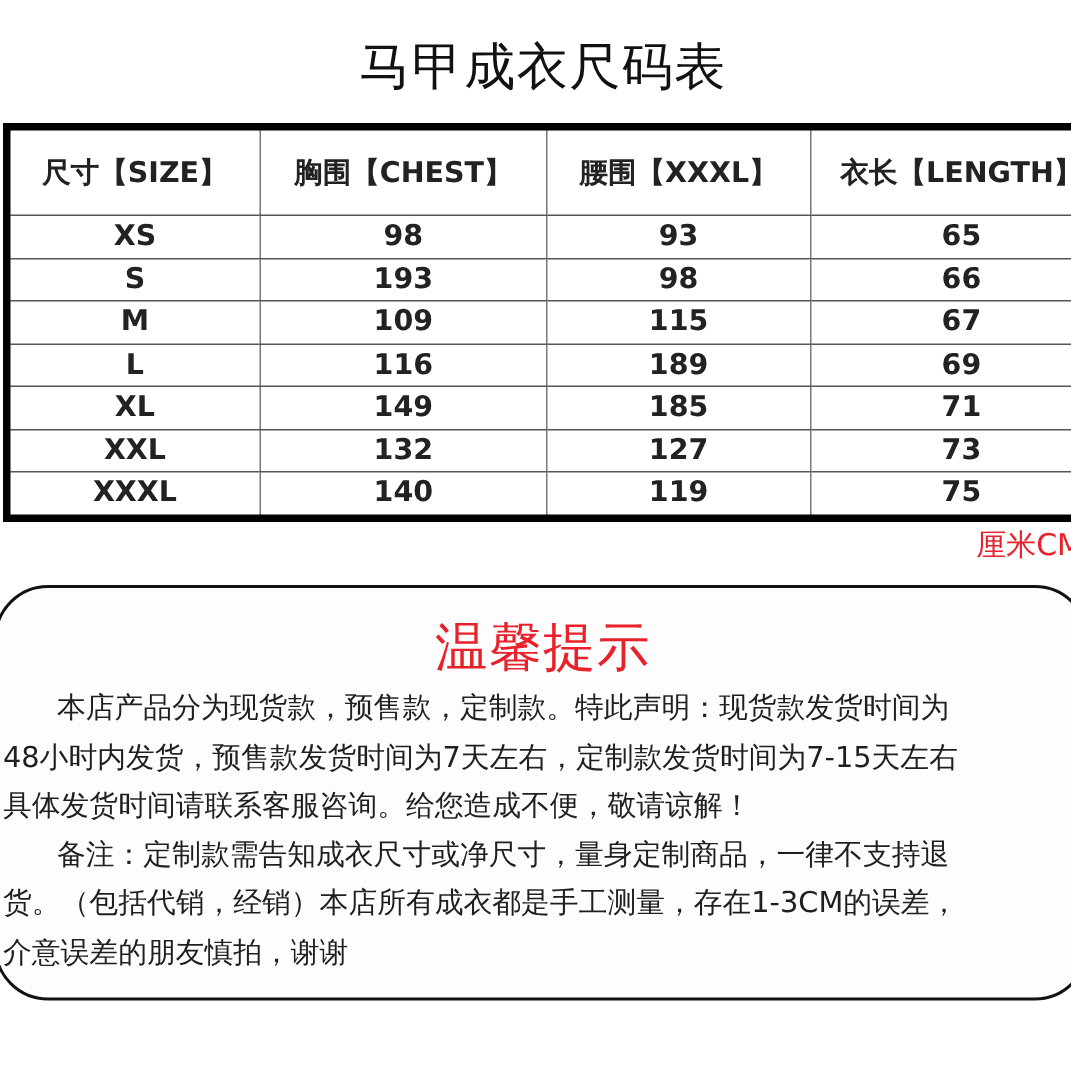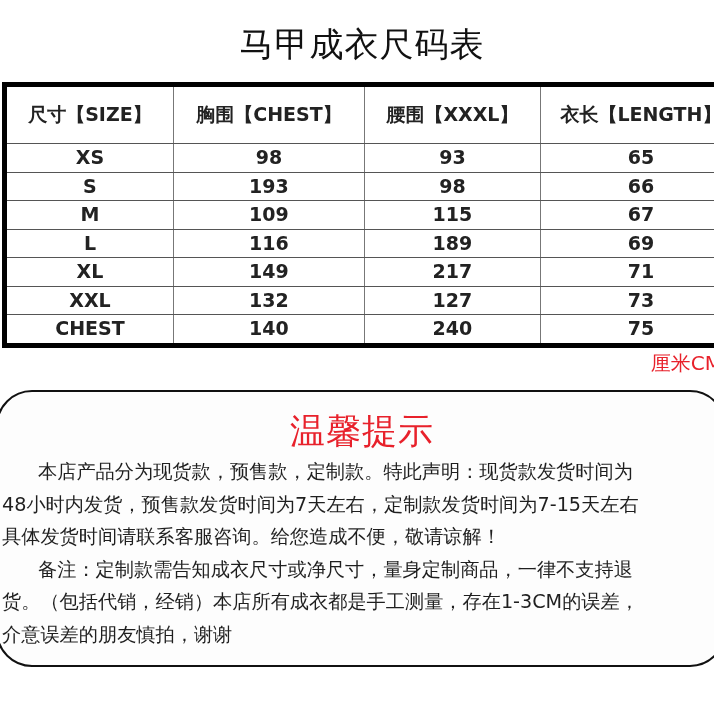--- a/index.html
+++ b/index.html
@@ -108,33 +108,33 @@
     </tr>
     <tr>
       <td>L</td>
       <td>116</td>
       <td>189</td>
       <td>69</td>
     </tr>
     <tr>
       <td>XL</td>
       <td>149</td>
-      <td>217</td>
+      <td>185</td>
       <td>71</td>
     </tr>
     <tr>
       <td>XXL</td>
       <td>132</td>
       <td>127</td>
       <td>73</td>
     </tr>
     <tr>
-      <td>CHEST</td>
+      <td>XXXL</td>
       <td>140</td>
-      <td>240</td>
+      <td>119</td>
       <td>75</td>
     </tr>
   </tbody>
 </table>
 
 <div class="unit">厘米CM</div>
 
 <div class="notice"></div>
 <div class="notice-title">温馨提示</div>
 <div class="notice-body">

